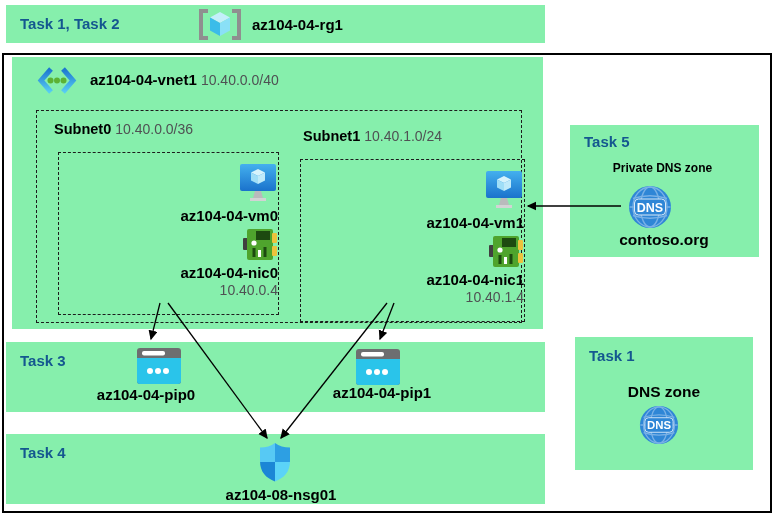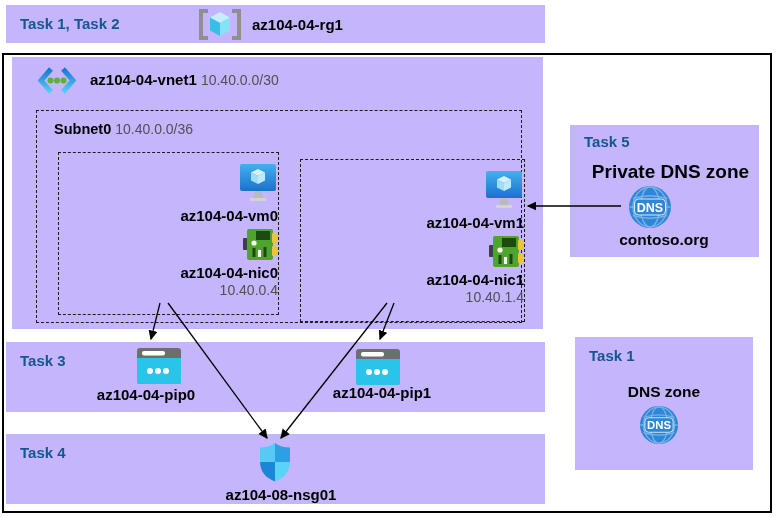--- a/index.html
+++ b/index.html
@@ -1,21 +1,21 @@
 <!DOCTYPE html>
 <html><head>
 <meta charset="utf-8">
 <style>
   html,body{margin:0;padding:0;background:#fff;}
   #canvas{
     position:relative;width:776px;height:517px;background:#fff;overflow:hidden;
     font-family:"Liberation Sans",sans-serif;color:#000;
   }
   .abs{position:absolute;}
-  .band{background:#c4b5fd;}
+  .band{background:#86efac;}
   .task-label{font-weight:bold;font-size:15px;color:#14578f;white-space:nowrap;}
   .res-name{font-weight:bold;font-size:15px;color:#000;white-space:nowrap;}
   .cidr{font-weight:normal;font-size:14px;color:#4f5153;}
   .ip{font-size:14px;color:#4f5153;}
   .big-rect{border:2px solid #000;}
   .dashed{border:1px dashed #1c1c1c;}
   .subnet-head{font-size:14.5px;white-space:nowrap;}
   .subnet-head b{font-weight:bold;color:#000;}
   .stack{display:flex;flex-direction:column;align-items:flex-end;}
   .ctr{text-align:center;}
@@ -54,21 +54,21 @@
         </defs>
         <polyline points="14,4 4,15.5 14,27" fill="none" stroke="url(#vnetg)" stroke-width="5"></polyline>
         <polyline points="26,4 36,15.5 26,27" fill="none" stroke="url(#vnetg)" stroke-width="5"></polyline>
         <circle cx="13.5" cy="15.5" r="3" fill="#5cb234"></circle>
         <circle cx="20" cy="15.5" r="3" fill="#5cb234"></circle>
         <circle cx="26.5" cy="15.5" r="3" fill="#5cb234"></circle>
       </svg>
     </span>
     <div class="abs" style="left:78px;top:14px;font-size:15px;">
       <span class="res-name">az104-04-vnet1</span>
-      <span class="cidr">10.40.0.0/30</span>
+      <span class="cidr">10.40.0.0/40</span>
     </div>
 
     <div class="abs dashed" style="left:24px;top:53px;width:486px;height:213px;box-sizing:border-box;">
 
       <div class="abs subnet-head" style="left:17px;top:10px;">
         <b>Subnet0</b>
         <span class="cidr">10.40.0.0/36</span>
       </div>
 
       <div class="abs dashed stack" style="left:21px;top:41px;width:221px;height:163px;box-sizing:border-box;padding-top:10px;">
@@ -99,20 +99,24 @@
             <circle cx="12" cy="15" r="2.6" fill="#fff"></circle>
             <rect x="10.5" y="20" width="3" height="9" fill="#1d4a10"></rect>
             <rect x="16" y="22" width="3" height="7" fill="#fff"></rect>
             <rect x="21.5" y="19" width="3" height="10" fill="#1d4a10"></rect>
           </svg>
         </span>
         <div class="res-name" style="margin-top:3px;">az104-04-nic0</div>
         <div class="ip" style="margin-top:1px;">10.40.0.4</div>
       </div>
 
+      <div class="abs subnet-head" style="left:266px;top:17px;">
+        <b>Subnet1</b>
+        <span class="cidr">10.40.1.0/24</span>
+      </div>
 
       <div class="abs dashed stack" style="left:263px;top:48px;width:225px;height:163px;box-sizing:border-box;padding-top:10px;">
         <span>
           <svg width="40" height="41" viewBox="0 0 40 41">
             <rect x="2" y="1" width="36" height="27" rx="2" fill="url(#vmg)"></rect>
             <polygon points="20,6 27,9.5 20,13 13,9.5" fill="#d6f3fc"></polygon>
             <polygon points="13,9.5 20,13 20,21 13,17.5" fill="#9fdef7"></polygon>
             <polygon points="27,9.5 20,13 20,21 27,17.5" fill="#bfeafa"></polygon>
             <polygon points="17,28 23,28 25,35 15,35" fill="#b9babc"></polygon>
             <rect x="12" y="35" width="16" height="3" fill="#d2d3d4"></rect>
@@ -133,21 +137,21 @@
           </svg>
         </span>
         <div class="res-name" style="margin-top:3px;">az104-04-nic1</div>
         <div class="ip" style="margin-top:1px;">10.40.1.4</div>
       </div>
     </div>
   </div>
 
   <div class="abs band" style="left:570px;top:125px;width:177px;height:132px;padding-left:12px;">
     <div class="abs task-label" style="left:14px;top:8px;">Task 5</div>
-    <div class="abs res-name ctr" style="left:12px;top:36px;width:177px;font-size:19px;">Private DNS zone</div>
+    <div class="abs res-name ctr" style="left:4px;top:36px;width:177px;font-size:12px;">Private DNS zone</div>
     <span class="abs" style="left:58px;top:60px;">
       <svg width="44" height="44" viewBox="0 0 44 44">
         <circle cx="22" cy="22" r="21" fill="#2f86d6"></circle>
         <g fill="none" stroke="#79b1e6" stroke-width="1.4">
           <ellipse cx="22" cy="22" rx="9.5" ry="20"></ellipse>
           <ellipse cx="22" cy="22" rx="17" ry="20"></ellipse>
           <path d="M5,13.5 Q22,8 39,13.5"></path>
           <path d="M1.5,22 H42.5"></path>
           <path d="M5,30.5 Q22,36 39,30.5"></path>
         </g>

